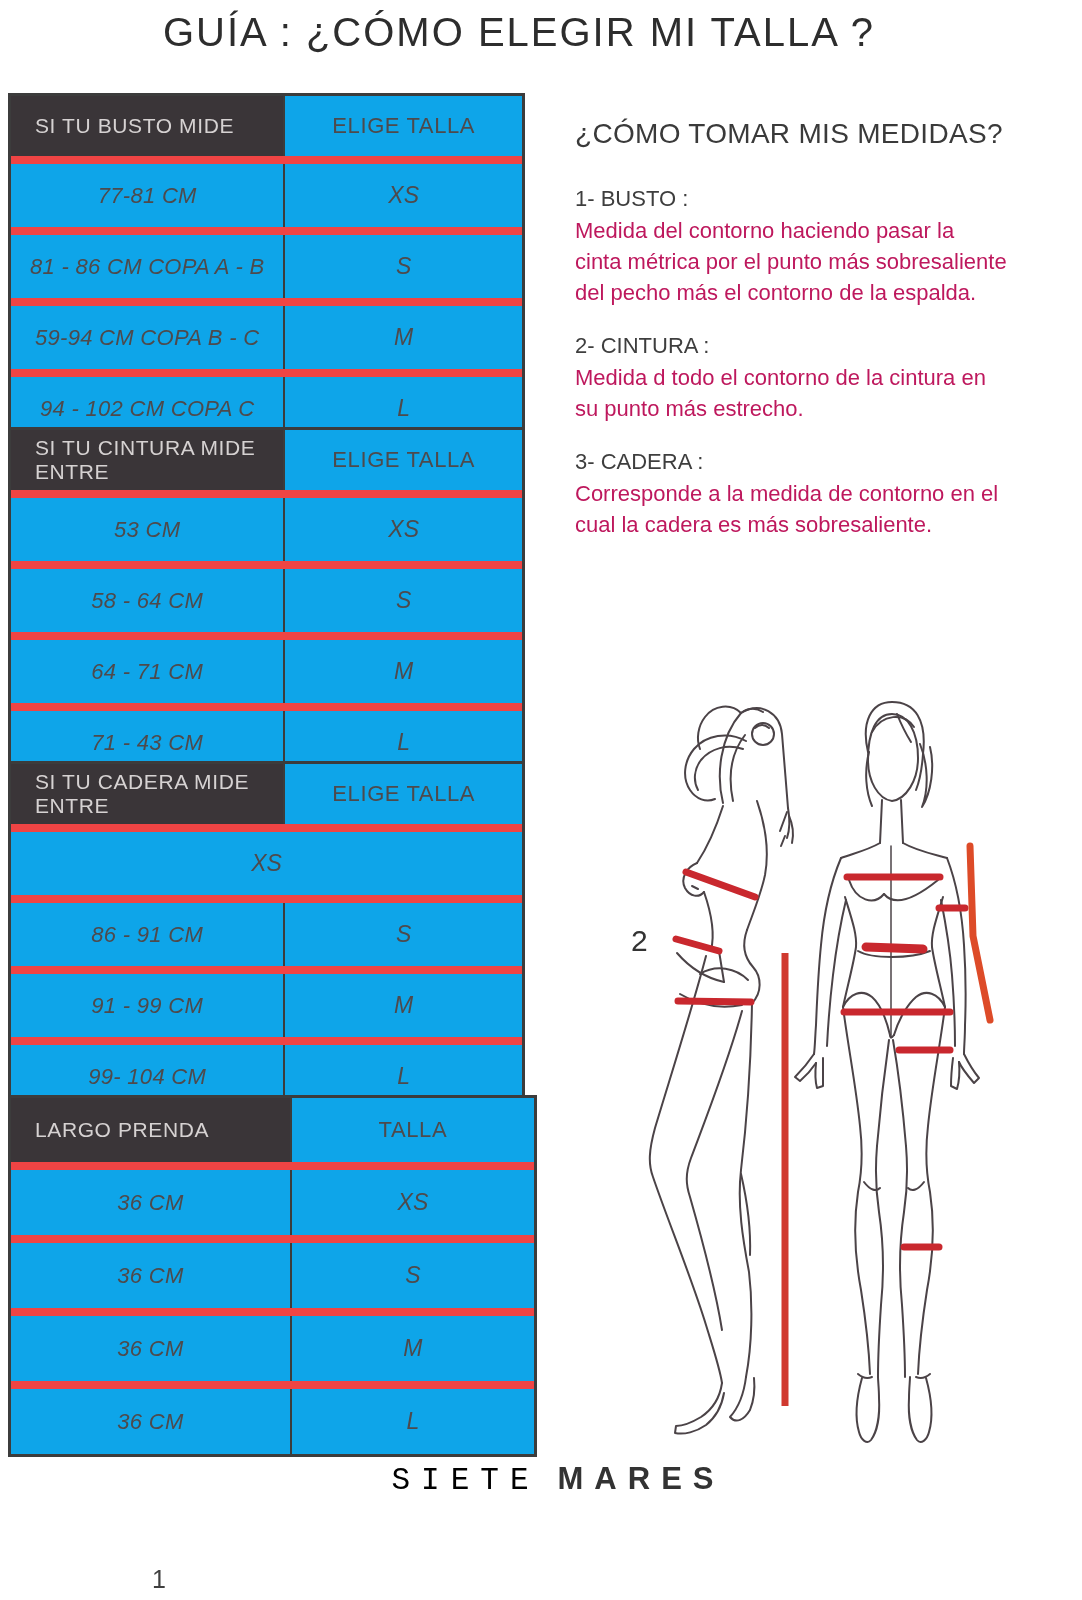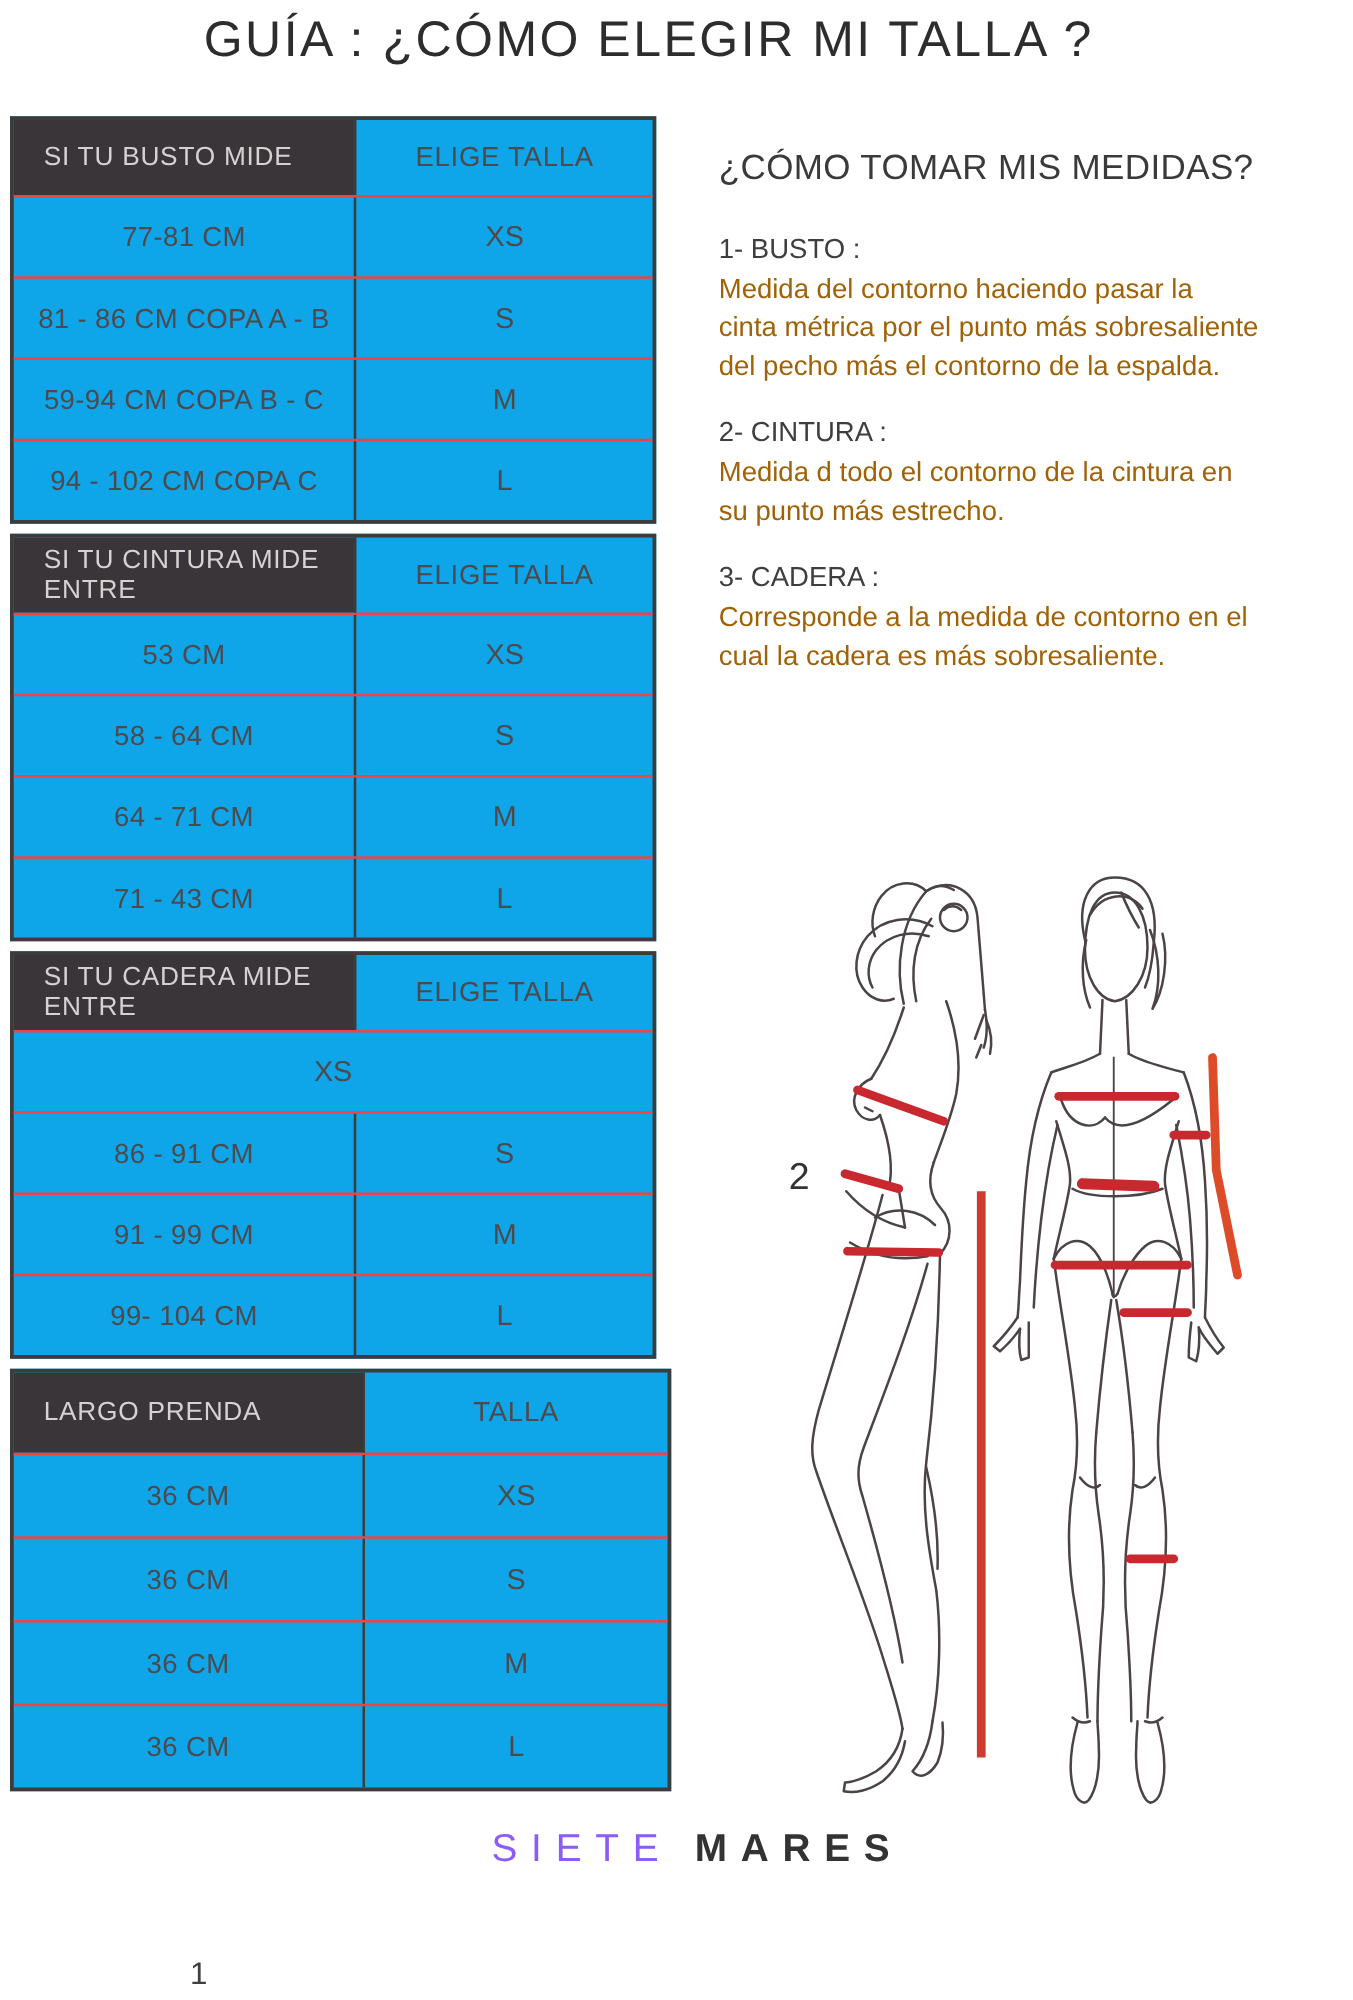--- a/index.html
+++ b/index.html
@@ -15,48 +15,48 @@
               background:#0ea5e9;box-sizing:border-box;}
   .t1{top:93px}.t2{top:427px}.t3{top:761px}
   .t4{top:1095px;width:529px}
   .thead{display:flex;height:60px;}
   .t4 .thead{height:64px}
   .hcell{box-sizing:border-box;}
   .hcell.dark{width:53.7%;background:#3a3538;color:#d6d2d2;display:flex;align-items:center;
               padding-left:24px;font-size:21px;letter-spacing:.6px;border-right:2px solid #3c3c3c;}
   .hcell.light{flex:1;display:flex;align-items:center;justify-content:center;
                font-size:22px;color:#4e4a4c;letter-spacing:.6px;}
-  .trow{display:flex;height:63px;border-top:2px solid #ef4444;}
+  .trow{display:flex;height:63px;border-top:8px solid #ef4444;font-style:italic;}
   .t4 .trow{height:65px}
   .cell{display:flex;align-items:center;justify-content:center;font-size:22px;color:#4e4a4c;}
   .cell.measure{width:53.7%;border-right:2px solid #3c3c3c;box-sizing:border-box;letter-spacing:.3px;}
   .cell.size{flex:1;font-size:23px;}
 
   
   .instructions{position:absolute;left:575px;top:118px;width:458px;}
   .instructions h2{margin:0 0 36px 0;font-size:28px;font-weight:normal;
                    color:#3a3a3a;letter-spacing:.3px;}
   .section{margin-bottom:25px;}
   .sec-label{font-size:22px;color:#3e3e3e;margin-bottom:3px;}
-  .sec-line{font-size:22px;line-height:31px;color:#a16207;}
+  .sec-line{font-size:22px;line-height:31px;color:#be185d;}
 
   
   .figures{position:absolute;left:560px;top:680px;width:522px;height:840px;}
   .sk path,.sk circle,.sk line{fill:none;stroke:#4b4347;stroke-width:2;
         stroke-linecap:round;stroke-linejoin:round;}
   .sk .thin{stroke-width:1.5;}
   .red line{stroke:#c9282e;stroke-width:7;stroke-linecap:round;}
   .red line.thick{stroke-width:9;}
   .vline{stroke:#d0392f;stroke-width:7;stroke-linecap:butt;}
   .accent{fill:none;stroke:#dd4b28;stroke-width:7;stroke-linecap:round;stroke-linejoin:round;}
   .fig-label{font-family:"Liberation Sans",sans-serif;font-size:30px;fill:#333;}
 
   
   .brand{position:absolute;top:1461px;left:0;right:-34px;text-align:center;font-size:31px;white-space:nowrap;}
-  .brand-first{color:#8b5cf6;letter-spacing:11px;margin-right:18px;}
+  .brand-first{color:#000000;letter-spacing:11px;margin-right:18px;font-family:Liberation Mono, monospace;}
   .brand-second{color:#333333;letter-spacing:11px;font-weight:bold;}
   .page-number{position:absolute;top:1565px;left:152px;font-size:25px;color:#3f3f3f;}
 </style>
 </head>
 <body>
 
 <div class="page">
 
   <h1 class="title">GUÍA :  ¿CÓMO ELEGIR MI TALLA ?</h1>
 

